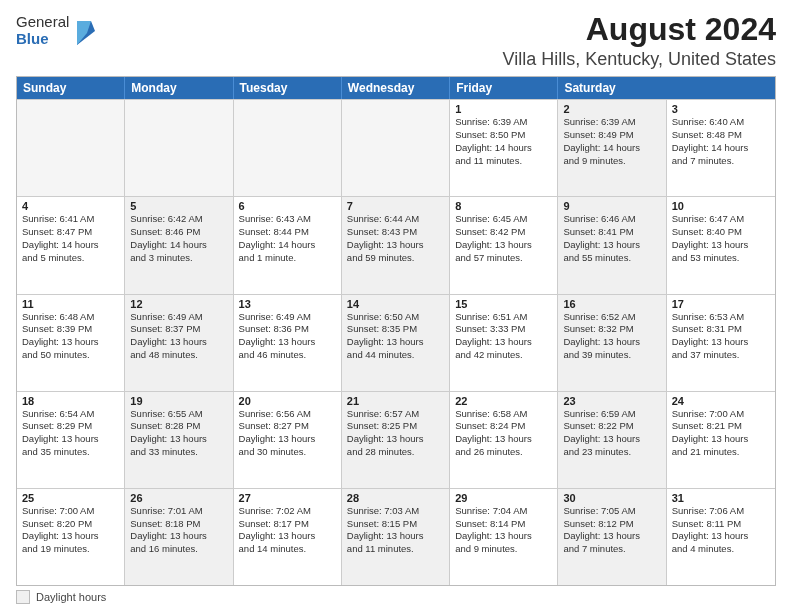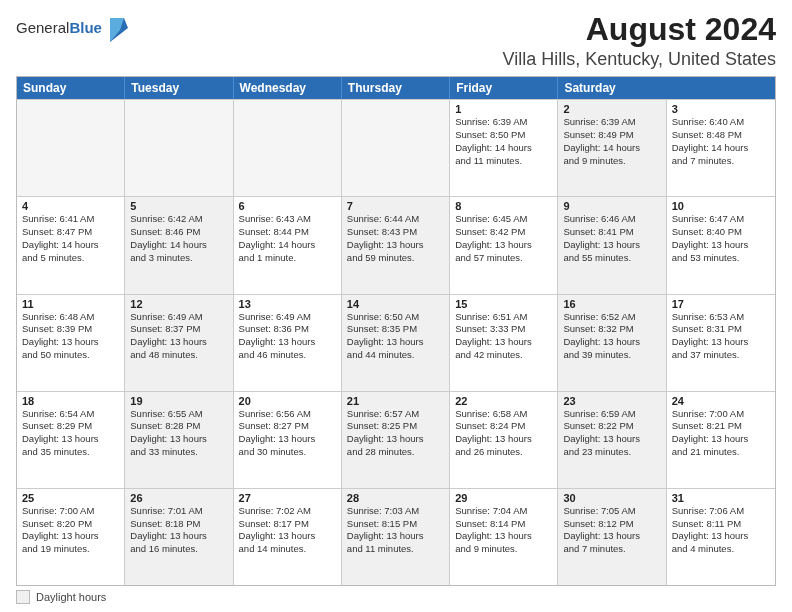--- a/index.html
+++ b/index.html
@@ -24,21 +24,21 @@
       margin-bottom: 6px;
     }
     .logo {
       display: flex;
       align-items: center;
       gap: 2px;
       margin-top: 2px;
     }
     .logo-text {
       display: flex;
-      flex-direction: row;
+      flex-direction: column;
       line-height: 1.1;
     }
     .logo-general {
       font-size: 15px;
       color: #333;
       font-weight: normal;
     }
     .logo-blue {
       font-size: 15px;
       color: #2a6db5;
@@ -148,23 +148,23 @@
     </div>
     <div class="title-block">
       <div class="main-title">August 2024</div>
       <div class="subtitle">Villa Hills, Kentucky, United States</div>
     </div>
   </div>
 
   <div class="calendar">
     <div class="cal-header-row">
     <div class="cal-header-cell">Sunday</div>
+        <div class="cal-header-cell">Monday</div>
         <div class="cal-header-cell">Tuesday</div>
         <div class="cal-header-cell">Wednesday</div>
-        <div class="cal-header-cell">Thursday</div>
         <div class="cal-header-cell">Friday</div>
         <div class="cal-header-cell">Saturday</div>
       </div>
     <div class="cal-body">
     <div class="cal-row">
           <div class="cal-cell empty"></div>
           <div class="cal-cell empty"></div>
           <div class="cal-cell empty"></div>
           <div class="cal-cell empty"></div>
           <div class="cal-cell">

